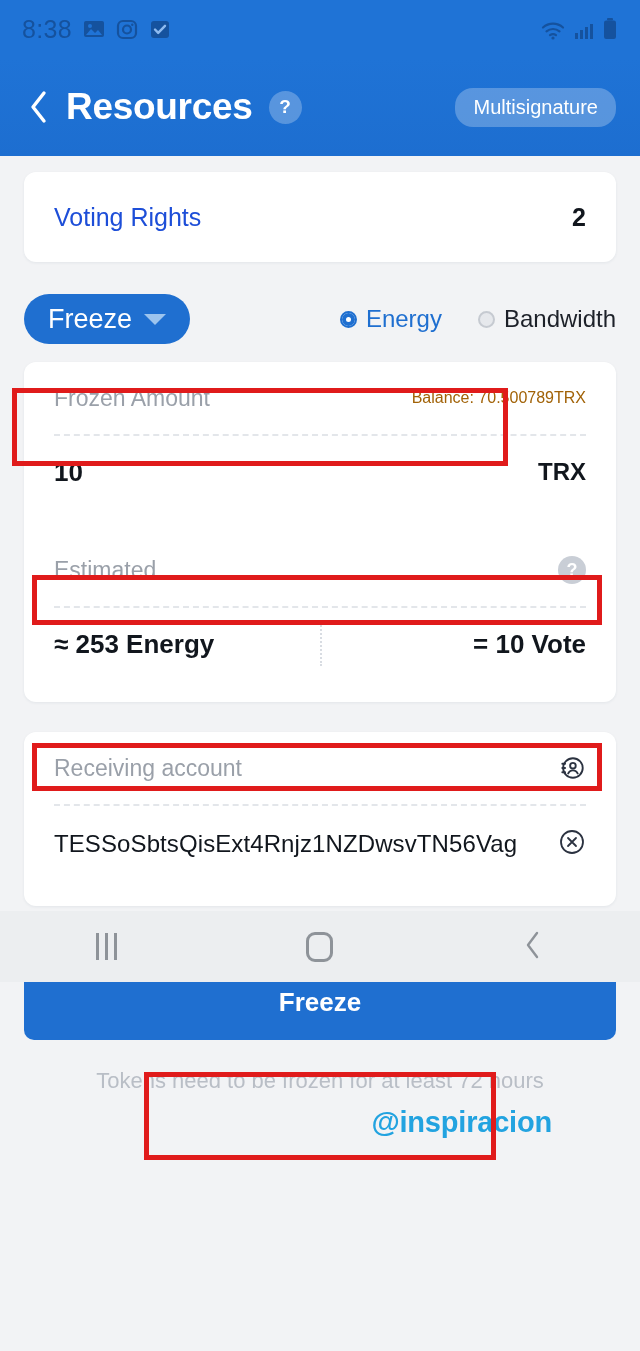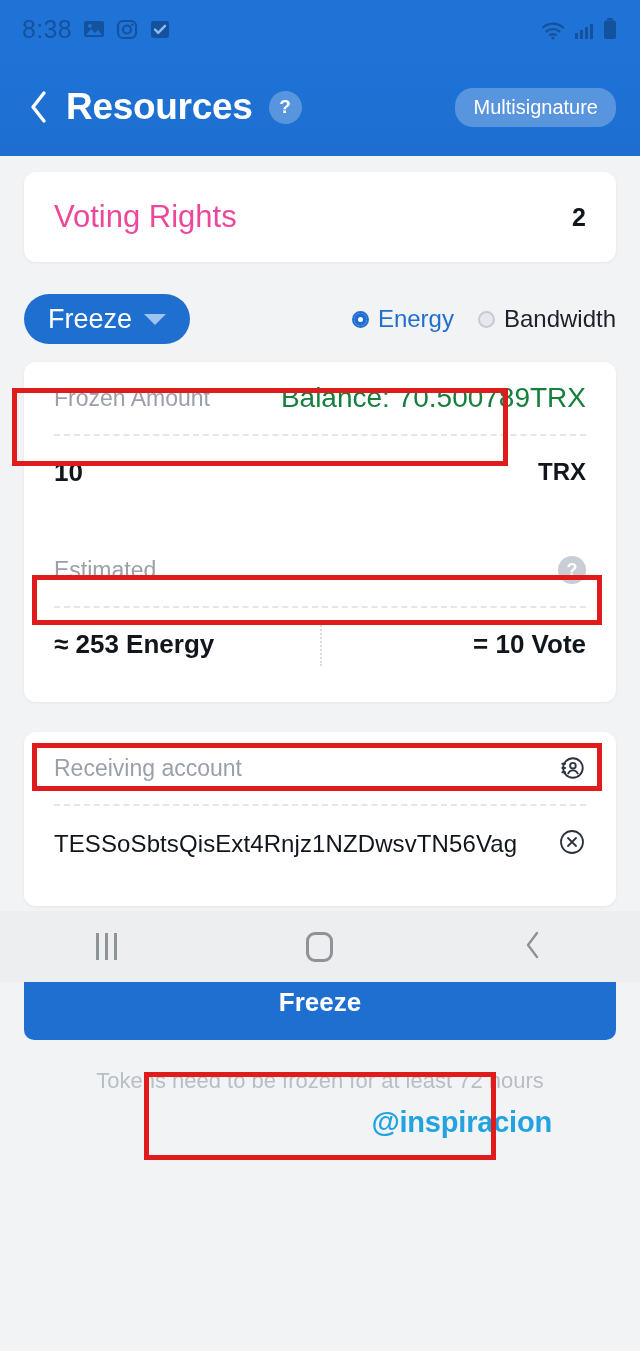--- a/index.html
+++ b/index.html
@@ -51,21 +51,21 @@
 
   .card {
     background: #ffffff; border-radius: 12px;
     box-shadow: 0 1px 3px rgba(30,50,90,0.07);
   }
 
   .card-voting {
     margin-top: 16px; height: 90px;
     display: flex; align-items: center; padding: 0 30px;
   }
-  .voting-label { font-size: 31px; color: #ec4899; }
+  .voting-label { font-size: 25px; color: #1d4ed8; }
   .voting-value { margin-left: auto; font-size: 25px; font-weight: 700; color: #11161d; }
 
   .card-lending {
     margin-top: 16px; height: 90px;
     display: flex; align-items: center; padding: 0 30px;
   }
   .brand { display: flex; align-items: center; gap: 16px; }
   .brand-text { display: flex; flex-direction: column; line-height: 1.15; }
   .brand-text span {
     font-size: 15px; font-weight: 700; letter-spacing: 4.2px; color: #1a1d24;
@@ -82,38 +82,38 @@
   }
   .freeze-pill {
     background: #1f6fd0; color: #ffffff;
     height: 50px; min-width: 166px; border-radius: 25px;
     display: flex; align-items: center; justify-content: center; gap: 12px;
     font-size: 27px; padding: 0 22px;
   }
   .pill-caret { width: 0; height: 0;
     border-left: 11px solid transparent; border-right: 11px solid transparent;
     border-top: 11px solid #9cc4ee; }
-  .radios { margin-left: auto; display: flex; align-items: center; gap: 24px; }
+  .radios { margin-left: auto; display: flex; align-items: center; gap: 36px; }
   .radio { display: flex; align-items: center; gap: 9px; font-size: 24px; }
   .radio .dot {
     width: 17px; height: 17px; border-radius: 50%;
     border: 2px solid #c6cad1; background: #e6e8ec;
   }
   .radio.on .dot { border-color: #1f6fd0; background: #ffffff;
     box-shadow: inset 0 0 0 4px #1f6fd0; }
   .radio.on .rlabel { color: #1f6fd0; }
   .radio .rlabel { color: #1d2129; }
 
   
   .card-amount { margin-top: 12px; padding: 0 30px 22px; }
   .field-head {
     display: flex; align-items: center; height: 72px;
   }
   .field-head .lbl { font-size: 23px; color: #9aa0a9; }
-  .field-head .sub { margin-left: auto; font-size: 28px; color: #15803d; }
+  .field-head .sub { margin-left: auto; font-size: 16px; color: #a16207; }
   .qmark-grey {
     margin-left: auto; width: 28px; height: 28px; border-radius: 50%;
     background: #c9ced6; color: #ffffff; font-size: 18px; font-weight: 700;
     display: flex; align-items: center; justify-content: center;
   }
   .dashed { border-top: 2px dashed #e3e6ea; }
   .field-value {
     display: flex; align-items: center; height: 72px;
   }
   .field-value .val { font-size: 26px; font-weight: 700; color: #11161d; }

